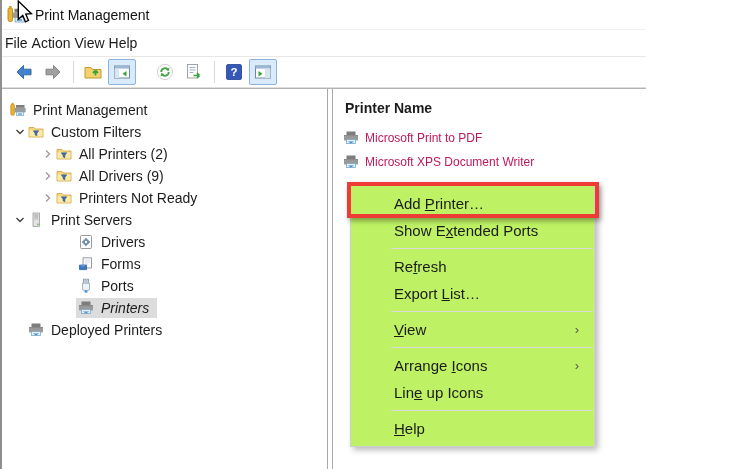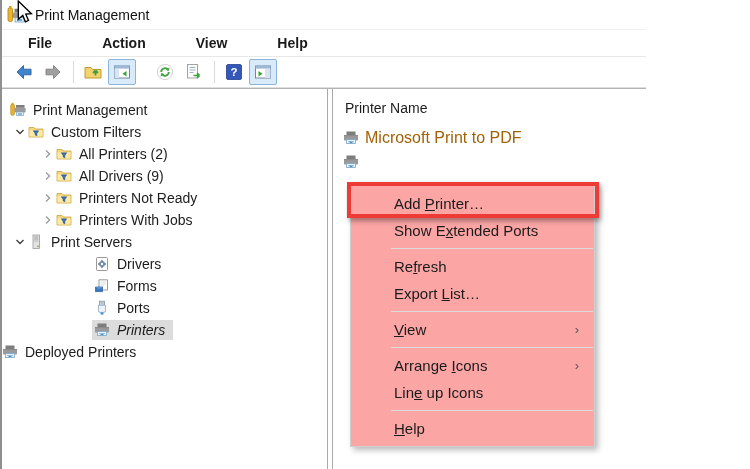--- a/index.html
+++ b/index.html
@@ -5,48 +5,48 @@
   html,body{margin:0;padding:0;background:#fff;}
   .window{position:relative;width:646px;height:469px;background:#fff;overflow:hidden;
           font-family:"Liberation Sans",sans-serif;border-left:2px solid #8f8f8f;box-sizing:border-box;}
   
   .titlebar{height:29px;border-bottom:1px solid #f0f0f0;display:flex;align-items:center;padding-left:5px;position:relative;}
   .app-icon{width:20px;height:20px;flex:0 0 auto;}
   .title{font-size:14px;color:#111;margin-left:8px;}
   .cursor{position:absolute;left:9px;top:0;width:25px;height:25px;z-index:6;pointer-events:none;}
   
   .menubar{height:26px;border-bottom:1px solid #e8e8e8;display:flex;align-items:center;font-size:14px;color:#1a1a1a;padding-left:1px;}
-  .mitem{padding:0 25px;cursor:default;font-weight:bold;}
+  .mitem{padding:0 2px;cursor:default;}
   
   .toolbar{height:30px;border-bottom:1px solid #dedede;display:flex;align-items:center;padding-left:8px;}
   .tbtn{width:26px;height:24px;display:flex;align-items:center;justify-content:center;border:1px solid transparent;border-radius:2px;margin-right:1px;}
   .tbtn.active{background:#d9eafb;border-color:#8ab4dc;}
   .tbtn svg{width:18px;height:18px;}
   .tsep{width:1px;height:22px;background:#d9d9d9;margin:0 5px;}
   .tgap{width:14px;}
   
   .main{position:absolute;top:88px;left:0;right:0;bottom:0;border-top:1px solid #b3b3b3;display:flex;background:#fff;}
   .tree-pane{width:326px;border-right:1px solid #a9a9a9;padding-top:10px;box-sizing:border-box;overflow:hidden;}
   .splitter{width:4px;}
   .list-pane{flex:1;border-left:1px solid #a9a9a9;padding:11px 0 0 10px;box-sizing:border-box;position:relative;}
   
   .trow{height:22px;display:flex;align-items:center;font-size:14px;color:#1c1c1c;white-space:nowrap;}
-  .lvl0{padding-left:8px;} .lvl1{padding-left:10px;} .lvl1nc{}
-  .lvl2{padding-left:38px;} .lvl3{padding-left:76px;margin-left:16px;}
+  .lvl0{padding-left:8px;} .lvl1{padding-left:10px;} .lvl1nc{padding-left:26px;}
+  .lvl2{padding-left:38px;} .lvl3{padding-left:76px;}
   .chev{width:16px;display:flex;align-items:center;justify-content:center;flex:0 0 auto;}
   .chev svg{width:10px;height:10px;}
   .ticon{width:17px;height:16px;margin-right:6px;flex:0 0 auto;}
   .ticon svg{width:16px;height:16px;display:block;}
   .sel{background:#dcdcdc;display:flex;align-items:center;padding:2px 8px 2px 2px;margin-left:-2px;font-style:italic;}
   
-  .lheader{font-size:14px;color:#1c1c1c;height:22px;margin-bottom:4px;padding-left:2px;}
-  .lrow{height:24px;display:flex;align-items:center;font-size:16px;color:#a16207;}
+  .lheader{font-size:14px;color:#1c1c1c;height:22px;margin-bottom:4px;padding-left:2px;font-weight:bold;}
+  .lrow{height:24px;display:flex;align-items:center;font-size:12px;color:#be185d;}
   .lrow .ticon{margin-right:5px;}
   
-  .ctx{position:absolute;left:348px;top:183px;width:245px;background:#fca5a5;border:1px solid #cfcfcf;
+  .ctx{position:absolute;left:348px;top:183px;width:245px;background:#bef264;border:1px solid #cfcfcf;
        box-shadow:3px 3px 6px rgba(0,0,0,.28);padding:6px 0 4px;box-sizing:border-box;z-index:20;
        font-size:15px;color:#1b1b1b;}
   .citem{height:27px;line-height:27px;padding-left:43px;position:relative;white-space:nowrap;cursor:default;}
   .csep{height:1px;background:#dcdcdc;margin:4px 1px 4px 40px;}
   .carrow{position:absolute;right:15px;top:0;font-size:13px;color:#555;}
   .k{text-decoration:underline;}
   
   .redbox{position:absolute;left:345px;top:182px;width:252px;height:36px;border:4px solid #ee3b35;
           box-sizing:border-box;z-index:30;box-shadow:2px 3px 5px rgba(0,0,0,.35);pointer-events:none;}
 </style>
@@ -260,33 +260,20 @@
             </svg>
           </span>
         <span class="ticon">
             <svg viewBox="0 0 16 16">
               <use href="#i-filterfolder"></use>
             </svg>
           </span>
         <span>Printers Not Ready</span>
       </div>
 
-      <div class="trow lvl2">
-        <span class="chev">
-            <svg viewBox="0 0 10 10">
-              <use href="#i-chev-closed"></use>
-            </svg>
-          </span>
-        <span class="ticon">
-            <svg viewBox="0 0 16 16">
-              <use href="#i-filterfolder"></use>
-            </svg>
-          </span>
-        <span>Printers With Jobs</span>
-      </div>
 
       <div class="trow lvl1">
         <span class="chev">
             <svg viewBox="0 0 10 10">
               <use href="#i-chev-open"></use>
             </svg>
           </span>
         <span class="ticon">
             <svg viewBox="0 0 16 16">
               <use href="#i-server"></use>
@@ -358,20 +345,21 @@
           </span>
         <span>Microsoft Print to PDF</span>
       </div>
 
       <div class="lrow">
         <span class="ticon">
             <svg viewBox="0 0 16 16">
               <use href="#i-printer"></use>
             </svg>
           </span>
+        <span>Microsoft XPS Document Writer</span>
       </div>
     </div>
   </div>
 
   <div class="ctx">
     <div class="citem">
       <span>Add </span><span class="k">P</span><span>rinter…</span>
     </div>
     <div class="citem">
       <span>Show E</span><span class="k">x</span><span>tended Ports</span>

